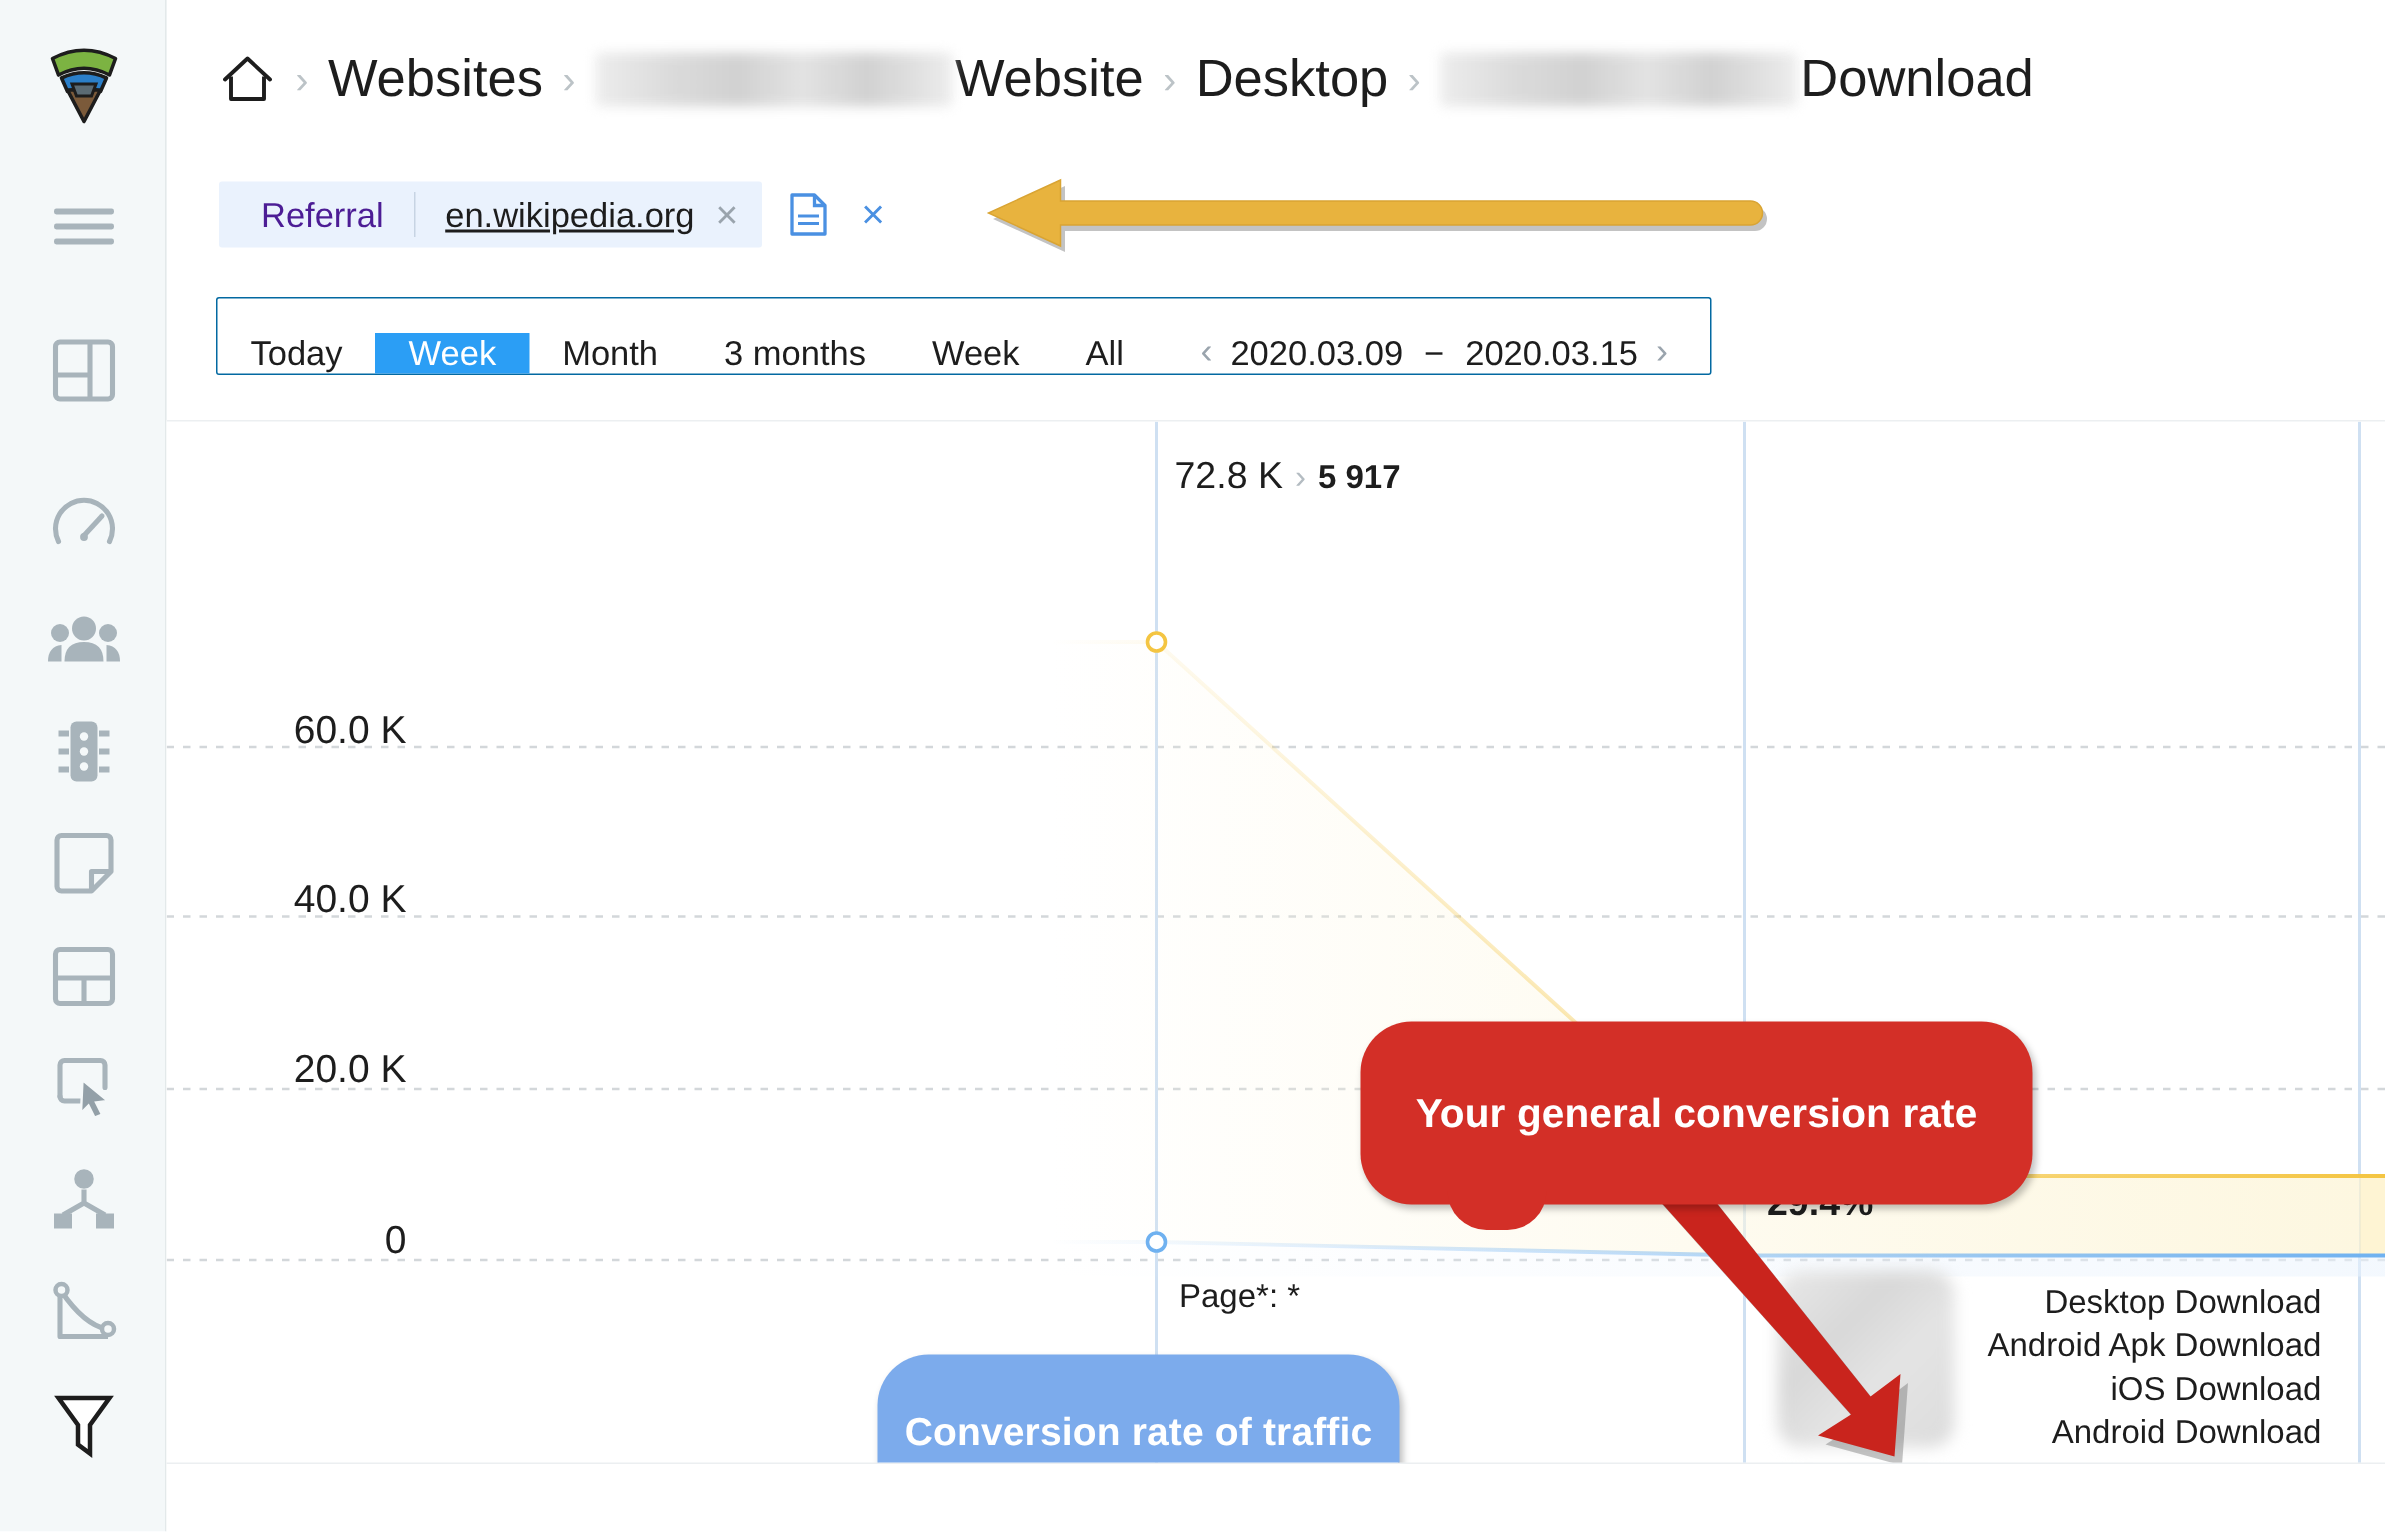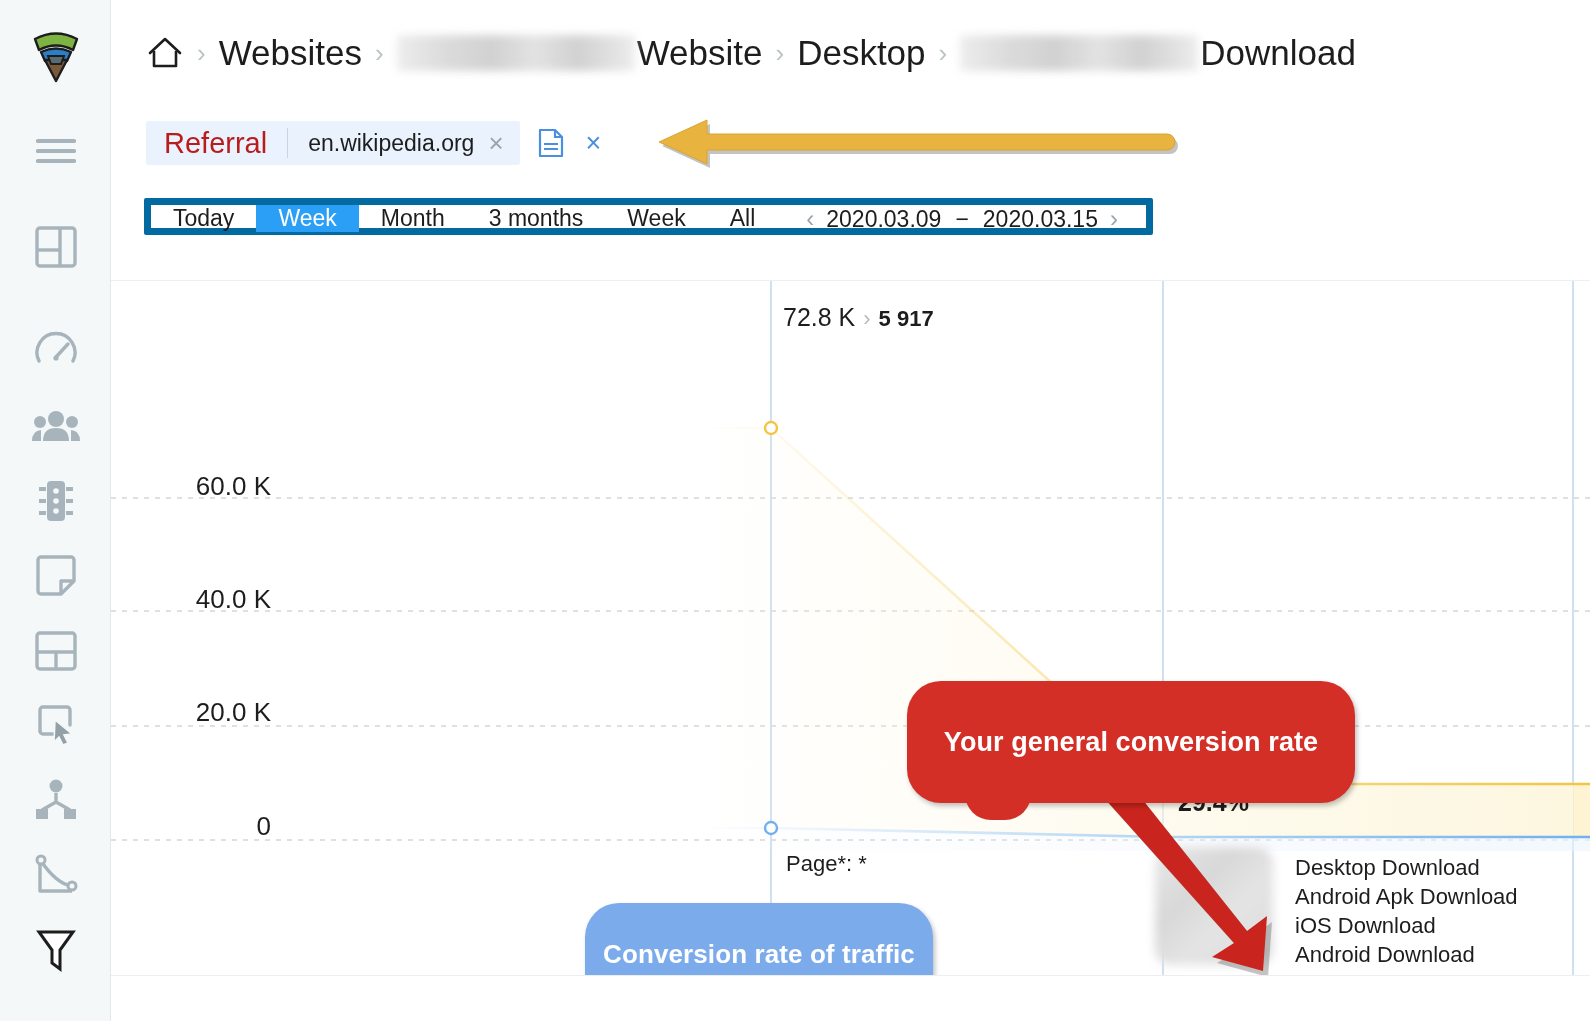--- a/index.html
+++ b/index.html
@@ -37,35 +37,35 @@
 
   
   #filterbar {
     position: absolute; left: 146px; top: 121px; height: 44px;
     display: flex; align-items: center;
   }
   #seg-pill {
     display: flex; align-items: center; height: 44px;
     background: #eaf2fd; border-radius: 2px;
   }
-  #seg-type { font-size: 29px; color: #b91c1c; padding: 0 20px 0 18px; line-height:1; }
+  #seg-type { font-size: 23px; color: #4c1d95; padding: 0 20px 0 28px; line-height:1; }
   #seg-divider { width: 1px; height: 30px; background: #c7d4e3; }
-  #seg-value { font-size: 23px; color: #1d1d1d; padding: 0 12px 0 20px; line-height:1; }
+  #seg-value { font-size: 23px; color: #1d1d1d; padding: 0 12px 0 20px; line-height:1;text-decoration:underline; }
   #seg-remove { font-size: 26px; color: #9aa4ad; padding: 0 16px 0 2px; line-height:1; cursor:pointer; }
   #save-seg-icon { margin-left: 18px; width: 26px; height: 30px; cursor:pointer; }
   #clear-seg-icon { margin-left: 22px; font-size: 27px; color: #4a90e2; line-height:1; cursor:pointer; }
 
   
   #orange-arrow { position: absolute; left: 655px; top: 118px; width: 525px; height: 52px; }
 
   
   #periodbar {
-    position: absolute; left: 144px; top: 198px; height: 37px;
-    display: flex; align-items: flex-start;
-    border: 7px solid #0369a1; background:#fff; border-radius: 2px;
+    position: absolute; left: 144px; top: 198px; height: 52px;
+    display: flex; align-items: flex-end;
+    border: 1px solid #0369a1; background:#fff; border-radius: 2px;
   }
   .pd-btn {
     display:flex; align-items:center; justify-content:center;
     font-size: 23px; color: #1d1d1d; padding: 0 22px; cursor: pointer;
     white-space: nowrap;
   }
   .pd-btn.active { background: #2b9ef5; color: #fff; }
   #pd-sep { width: 1px; background: #e0e4e7; }
   #daterange { display:flex; align-items:center; padding: 0 16px; font-size: 23px; color:#1d1d1d; white-space:nowrap; }
   .dr-chev { color:#9aa4ad; font-size: 24px; padding: 0 12px; cursor:pointer; }
@@ -84,21 +84,21 @@
   }
   #hdr-values { position:absolute; left: 672px; top: 24px; font-size: 25px; color:#1d1d1d; white-space:nowrap; line-height:1; }
   #hdr-values .big { font-weight: 700; font-size: 22px; }
   #hdr-values .chev { color:#b4bcc2; font-size:22px; padding: 0 8px; }
 
   #pct-top { position:absolute; left: 1067px; top: 455px; font-size: 25px; color:#1d1d1d; line-height:1; }
   #pct-bottom { position:absolute; left: 1067px; top: 509px; font-size: 25px; color:#1d1d1d; font-weight:700; line-height:1; }
 
   #step1-label { position:absolute; left: 675px; top: 572px; font-size: 22px; color:#1d1d1d; line-height:1; white-space:nowrap; }
 
-  #legend-block { position:absolute; left: 1044px; top: 566px; display:flex; }
+  #legend-block { position:absolute; left: 1074px; top: 566px; display:flex;text-align:right; }
   #legend-blur {
     width: 118px; height: 118px; border-radius: 16px;
     background: linear-gradient(135deg,#e9e9e9,#d8d8d8 35%,#e4e4e4 60%,#dcdcdc 100%);
     filter: blur(5px);
   }
   #legend-names { margin-left: 22px; padding-top: 6px; }
   .legend-name { font-size: 22px; color: #1d1d1d; line-height: 1.32; white-space:nowrap; }
 
   
   .bubble {

